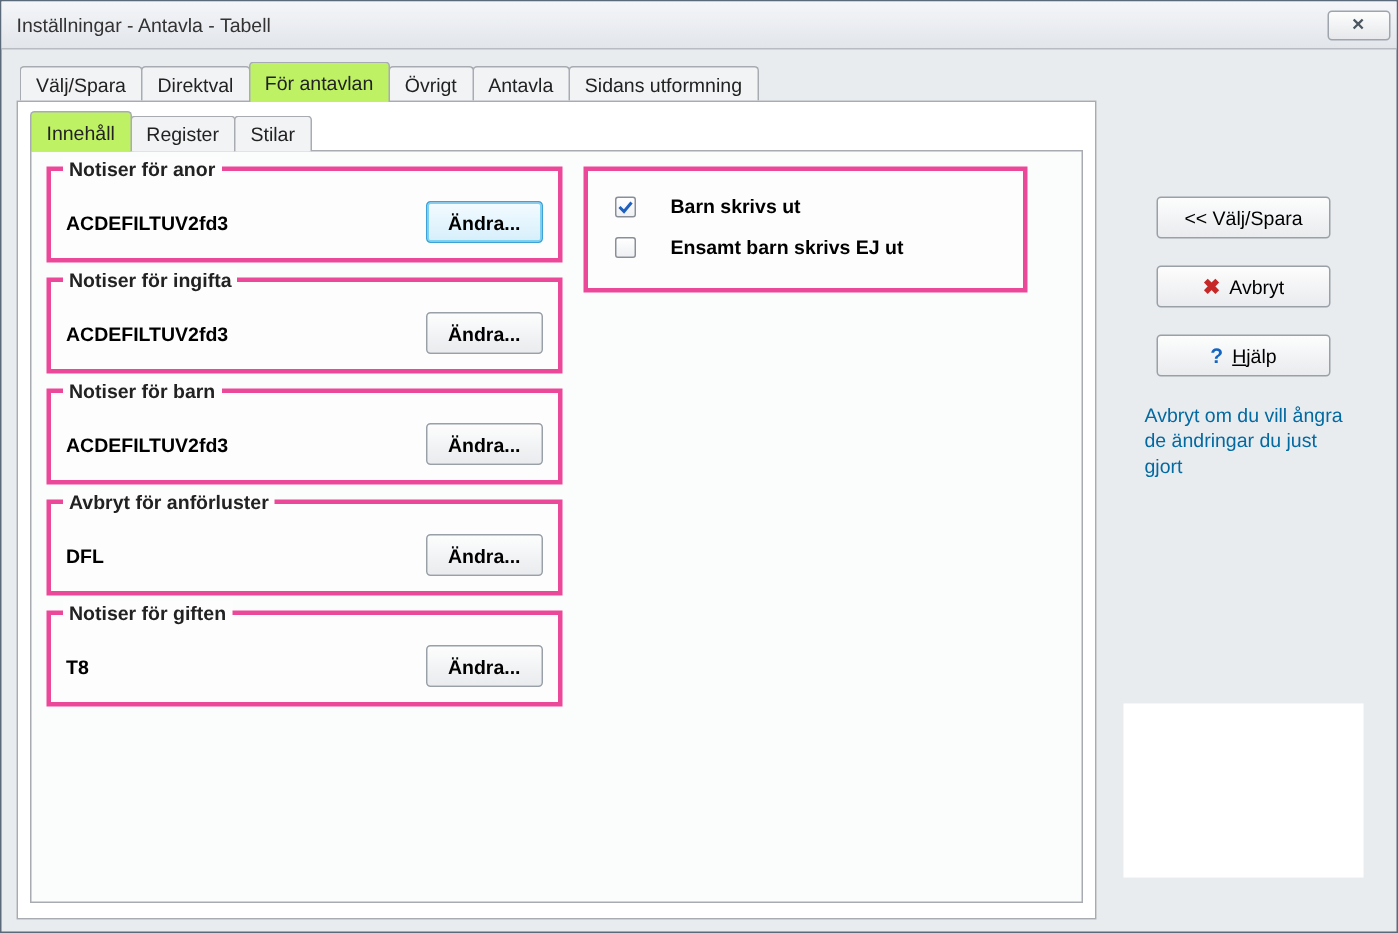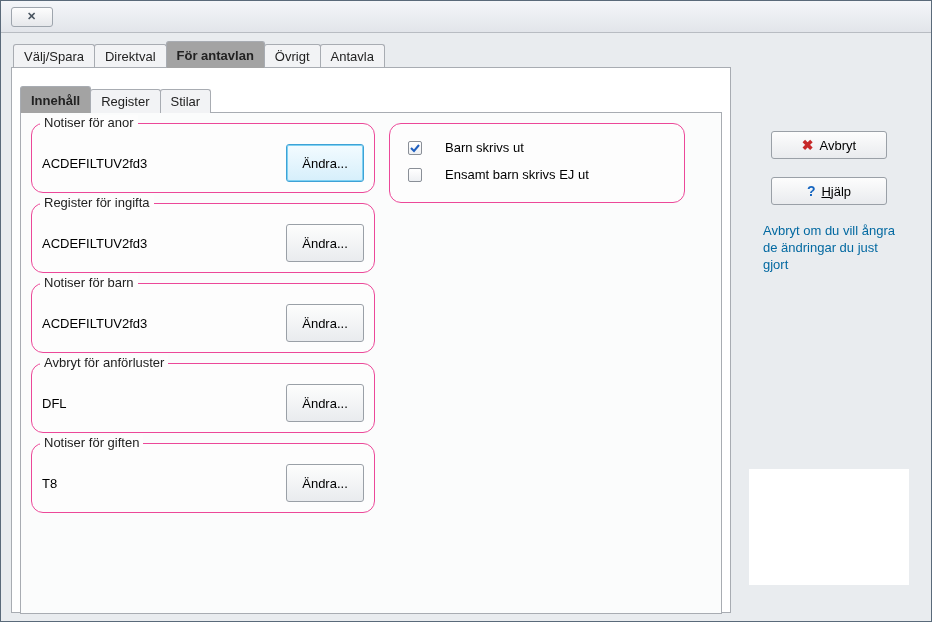--- a/index.html
+++ b/index.html
@@ -74,78 +74,79 @@
     border-top-left-radius: 3px;
     border-top-right-radius: 3px;
     position: relative;
     top: 1px;
     cursor: default;
     color: #222;
     height: 24px;
     display: flex; align-items: center;
   }
   .tab.selected {
-    background: #a3a3a3;
+    background: #bef264;
     height: 27px;
     z-index: 2;
     top: 1px;
-    font-weight: bold;
+    font-weight: normal;
   }
   .tab-panel {
     border: 1px solid #a8acb2;
     background: #fff;
     flex: 1;
     padding: 6px 8px 10px 8px;
     position: relative;
   }
   .inner-tabstrip { margin-top: 0; margin-left: 0; }
   .inner-panel {
     border: 1px solid #a8acb2;
     background: #fbfcfc;
     flex: 1;
     padding: 10px;
   }
   .inner-wrap {
-    display: flex; flex-direction: column; height: calc(100% - 0px); margin-top: 12px;
+    display: flex; flex-direction: column; height: calc(100% - 0px);
   }
   .content-area {
     display: flex;
     gap: 14px;
     height: 100%;
   }
   .left-col { flex: 0 0 344px; display: flex; flex-direction: column; gap: 10px; }
   .right-col { flex: 0 0 296px; }
 
   
   .group {
-    border: 1px solid #ec4899;
-    border-radius: 12px;
+    border: 3px solid #ec4899;
+    border-radius: 0;
     padding: 14px 10px 10px 10px;
     position: relative;
     background: #fdfdfd;
+    font-weight: bold;
   }
   .group-legend {
     position: absolute;
     top: -9px;
     left: 8px;
     background: #fdfdfd;
     padding: 0 4px;
     color: #222;
   }
   .group-row {
     display: flex; align-items: center; justify-content: space-between;
     gap: 0;
     padding-top: 6px;
   }
   .group-value {
     color: #000;
   }
   .btn {
     min-width: 78px;
-    height: 38px;
+    height: 28px;
     border: 1px solid #9aa0a7;
     background: linear-gradient(#fdfdfd, #e9ebee);
     border-radius: 3px;
     padding: 0 14px;
     cursor: default;
     display: inline-flex; align-items: center; justify-content: center;
     color: #000;
   }
   .btn.focus {
     border: 1px solid #3ea2d6;
@@ -194,55 +195,57 @@
   }
   .x-red { color: #c62828; font-weight: bold; font-size: 14px; }
   .q-blue { color: #1565c0; font-weight: bold; font-size: 14px; }
   .underline { text-decoration: underline; }
 </style>
 </head>
 <body>
 
 <div class="window">
   <div class="titlebar">
+    <span class="title">Inställningar - Antavla - Tabell</span>
     <div class="close-btn">
       <span>✕</span>
     </div>
   </div>
 
   <div class="body">
     <div class="left-pane">
 
       <div class="tabstrip" id="main-tabs">
           <div class="tab">Välj/Spara</div>
           <div class="tab">Direktval</div>
           <div class="tab selected">För antavlan</div>
           <div class="tab">Övrigt</div>
           <div class="tab">Antavla</div>
+          <div class="tab">Sidans utformning</div>
         </div>
       <div class="tab-panel">
         <div class="inner-wrap">
 
           <div class="tabstrip inner-tabstrip" id="sub-tabs">
               <div class="tab selected">Innehåll</div>
               <div class="tab">Register</div>
               <div class="tab">Stilar</div>
             </div>
           <div class="inner-panel">
             <div class="content-area">
               <div class="left-col" id="groups-col">
                   <div class="group">
                     <div class="group-legend">Notiser för anor</div>
                     <div class="group-row">
                       <span class="group-value">ACDEFILTUV2fd3</span>
                       <div class="btn focus">Ändra...</div>
                     </div>
                   </div>
                   <div class="group">
-                    <div class="group-legend">Register för ingifta</div>
+                    <div class="group-legend">Notiser för ingifta</div>
                     <div class="group-row">
                       <span class="group-value">ACDEFILTUV2fd3</span>
                       <div class="btn">Ändra...</div>
                     </div>
                   </div>
                   <div class="group">
                     <div class="group-legend">Notiser för barn</div>
                     <div class="group-row">
                       <span class="group-value">ACDEFILTUV2fd3</span>
                       <div class="btn">Ändra...</div>
@@ -279,20 +282,23 @@
                     </div>
                   </div>
               </div>
             </div>
           </div>
         </div>
       </div>
     </div>
 
     <div class="right-pane">
+      <div class="side-btn">
+        <span>&lt;&lt;&nbsp;Välj/Spara</span>
+      </div>
       <div class="side-btn">
         <span class="x-red">✖</span>
         <span>Avbryt</span>
       </div>
       <div class="side-btn">
         <span class="q-blue">?</span>
         <span><span class="underline">H</span><span>jälp</span></span>
       </div>
       <div class="side-text">Avbryt om du vill ångra de ändringar du just gjort</div>
       <div class="preview-box"></div>

